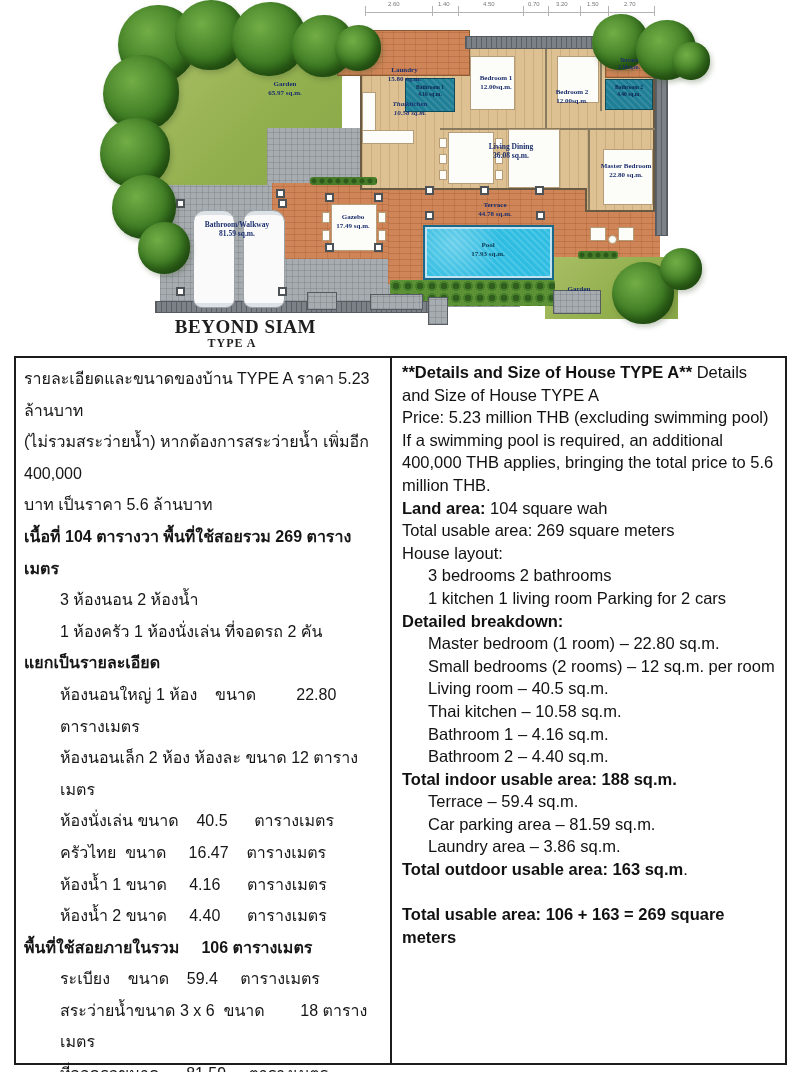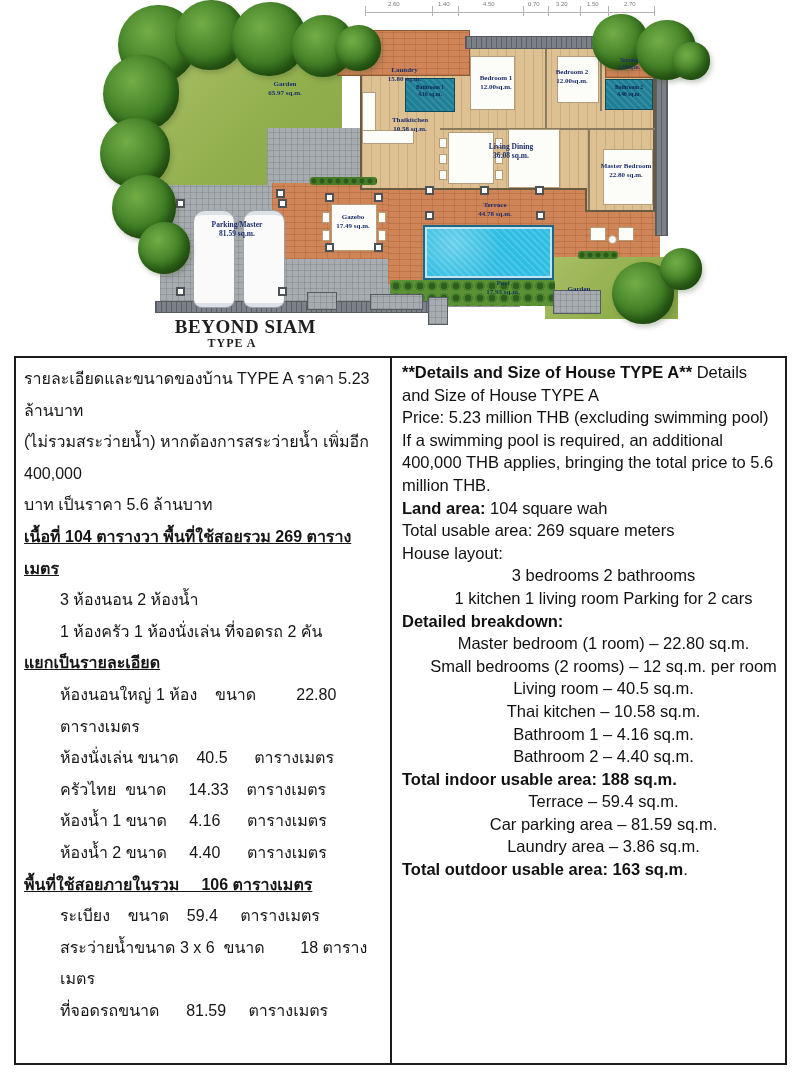--- a/index.html
+++ b/index.html
@@ -57,24 +57,24 @@
   .psub{position:absolute;left:148px;top:336px;width:168px;text-align:center;
       font-family:"Liberation Serif",serif;font-weight:bold;font-size:12px;
       letter-spacing:1px;color:#1e1e1e;}
   
   .dtable{position:absolute;left:14px;top:356px;width:773px;height:709px;
       border:2px solid #1c1c1c;box-sizing:border-box;display:flex;background:#fff;}
   .colL{width:376px;border-right:2px solid #1c1c1c;box-sizing:border-box;
       padding:5px 6px 0 8px;}
   .colR{flex:1;padding:3px 6px 0 10px;}
   .tl{font-size:16px;line-height:31.6px;color:#161616;white-space:pre-wrap;}
-  .tl.b{font-weight:bold;text-decoration:underline;}
+  .tl.b{font-weight:bold;}
   .tl.ind{padding-left:36px;}
   .rl{font-size:16.5px;line-height:22.6px;color:#111;white-space:pre-wrap;}
-  .rl.ind{padding-left:26px;text-align:center;}
+  .rl.ind{padding-left:26px;}
   .rl .bb{font-weight:bold;}
   .rl.gap{height:22.6px;}
 </style>
 </head>
 <body>
 
 <div class="page">
 
   <div class="plan">
 
@@ -198,84 +198,85 @@
       <div>65.97 sq.m.</div>
     </div>
     <div class="plbl" style="left:357px;top:42px;width:95px;margin-top:24px;">
       <div>Laundry</div>
       <div>15.80 sq.m.</div>
     </div>
     <div class="plbl" style="left:460px;top:74px;width:72px;">
       <div>Bedroom 1</div>
       <div>12.00sq.m.</div>
     </div>
-    <div class="plbl" style="left:538px;top:68px;width:68px;">
+    <div class="plbl" style="left:538px;top:88px;width:68px;">
       <div>Bedroom 2</div>
       <div>12.00sq.m.</div>
     </div>
     <div class="plbl small" style="left:404px;top:84px;width:52px;color:#0e2150;">
       <div>Bathroom 1</div>
       <div>4.16 sq.m.</div>
     </div>
     <div class="plbl small" style="left:604px;top:84px;width:50px;color:#0e2150;">
       <div>Bathroom 2</div>
       <div>4.40 sq.m.</div>
     </div>
     <div class="plbl small" style="left:604px;top:57px;width:50px;">
       <div>Terrace</div>
       <div>2.18sq.m.</div>
     </div>
-    <div class="plbl" style="left:372px;top:116px;width:76px;">
+    <div class="plbl" style="left:372px;top:100px;width:76px;font-style:italic;">
       <div>Thaikitchen</div>
       <div>10.58 sq.m.</div>
     </div>
     <div class="plbl mid" style="left:472px;top:142px;width:78px;">
       <div>Living Dining</div>
       <div>36.08 sq.m.</div>
     </div>
     <div class="plbl" style="left:588px;top:162px;width:76px;">
       <div>Master Bedroom</div>
       <div>22.80 sq.m.</div>
     </div>
     <div class="plbl" style="left:453px;top:201px;width:84px;">
       <div>Terrace</div>
       <div>44.78 sq.m.</div>
     </div>
     <div class="plbl" style="left:312px;top:213px;width:82px;">
       <div>Gazebo</div>
       <div>17.49 sq.m.</div>
     </div>
-    <div class="plbl" style="left:465px;top:241px;width:76px;color:#0d3a55;margin-top:38px;">
+    <div class="plbl" style="left:450px;top:241px;width:76px;color:#0d3a55;">
       <div>Pool</div>
       <div>17.93 sq.m.</div>
     </div>
     <div class="plbl mid" style="left:183px;top:220px;width:108px;">
-      <div>Parking/Master</div>
+      <div>Bathroom/Walkway</div>
       <div>81.59 sq.m.</div>
     </div>
     <div class="plbl" style="left:548px;top:285px;width:62px;">
       <div>Garden</div>
     </div>
 
     <div class="ptitle">BEYOND SIAM</div>
     <div class="psub">TYPE A</div>
   </div>
 
   <div class="dtable">
     <div class="colL">
       <div class="tl">รายละเอียดและขนาดของบ้าน TYPE A ราคา 5.23 ล้านบาท</div>
       <div class="tl">(ไม่รวมสระว่ายน้ำ) หากต้องการสระว่ายน้ำ เพิ่มอีก 400,000</div>
       <div class="tl">บาท เป็นราคา 5.6 ล้านบาท</div>
       <div class="tl b">เนื้อที่ 104 ตารางวา พื้นที่ใช้สอยรวม 269 ตารางเมตร</div>
       <div class="tl ind">3 ห้องนอน 2 ห้องน้ำ</div>
       <div class="tl ind">1 ห้องครัว 1 ห้องนั่งเล่น ที่จอดรถ 2 คัน</div>
       <div class="tl b">แยกเป็นรายละเอียด</div>
       <div class="tl ind">ห้องนอนใหญ่ 1 ห้อง    ขนาด         22.80   ตารางเมตร</div>
+      <div class="tl ind">ห้องนอนเล็ก 2 ห้อง ห้องละ ขนาด 12 ตารางเมตร</div>
       <div class="tl ind">ห้องนั่งเล่น ขนาด    40.5      ตารางเมตร</div>
-      <div class="tl ind">ครัวไทย  ขนาด     14.33    ตารางเมตร</div>
+      <div class="tl ind">ครัวไทย  ขนาด     16.47    ตารางเมตร</div>
       <div class="tl ind">ห้องน้ำ 1 ขนาด     4.16      ตารางเมตร</div>
       <div class="tl ind">ห้องน้ำ 2 ขนาด     4.40      ตารางเมตร</div>
       <div class="tl b">พื้นที่ใช้สอยภายในรวม     106 ตารางเมตร</div>
       <div class="tl ind">ระเบียง    ขนาด    59.4     ตารางเมตร</div>
       <div class="tl ind">สระว่ายน้ำขนาด 3 x 6  ขนาด        18 ตารางเมตร</div>
       <div class="tl ind">ที่จอดรถขนาด      81.59     ตารางเมตร</div>
 
     </div>
     <div class="colR">
       <div class="rl"><span class="bb">**Details and Size of House TYPE A**</span><span> Details and Size of House TYPE A</span></div>
@@ -292,16 +293,17 @@
       <div class="rl ind"><span>Living room – 40.5 sq.m.</span></div>
       <div class="rl ind"><span>Thai kitchen – 10.58 sq.m.</span></div>
       <div class="rl ind"><span>Bathroom 1 – 4.16 sq.m.</span></div>
       <div class="rl ind"><span>Bathroom 2 – 4.40 sq.m.</span></div>
       <div class="rl"><span class="bb">Total indoor usable area: 188 sq.m.</span></div>
       <div class="rl ind"><span>Terrace – 59.4 sq.m.</span></div>
       <div class="rl ind"><span>Car parking area – 81.59 sq.m.</span></div>
       <div class="rl ind"><span>Laundry area – 3.86 sq.m.</span></div>
       <div class="rl"><span class="bb">Total outdoor usable area: 163 sq.m</span><span>.</span></div>
       <div class="rl gap"></div>
+      <div class="rl"><span class="bb">Total usable area: 106 + 163 = 269 square meters</span></div>
     </div>
   </div>
 
 </div>
 
 </body></html>

